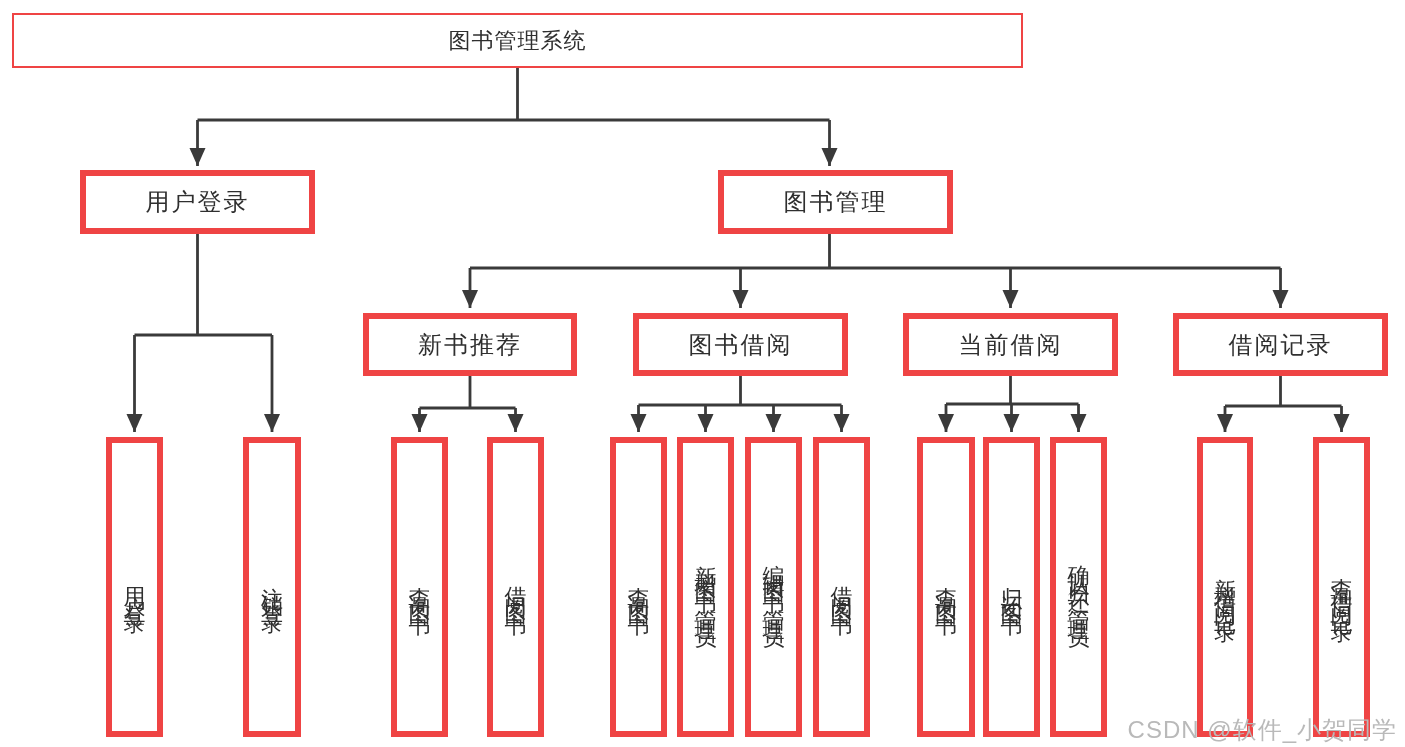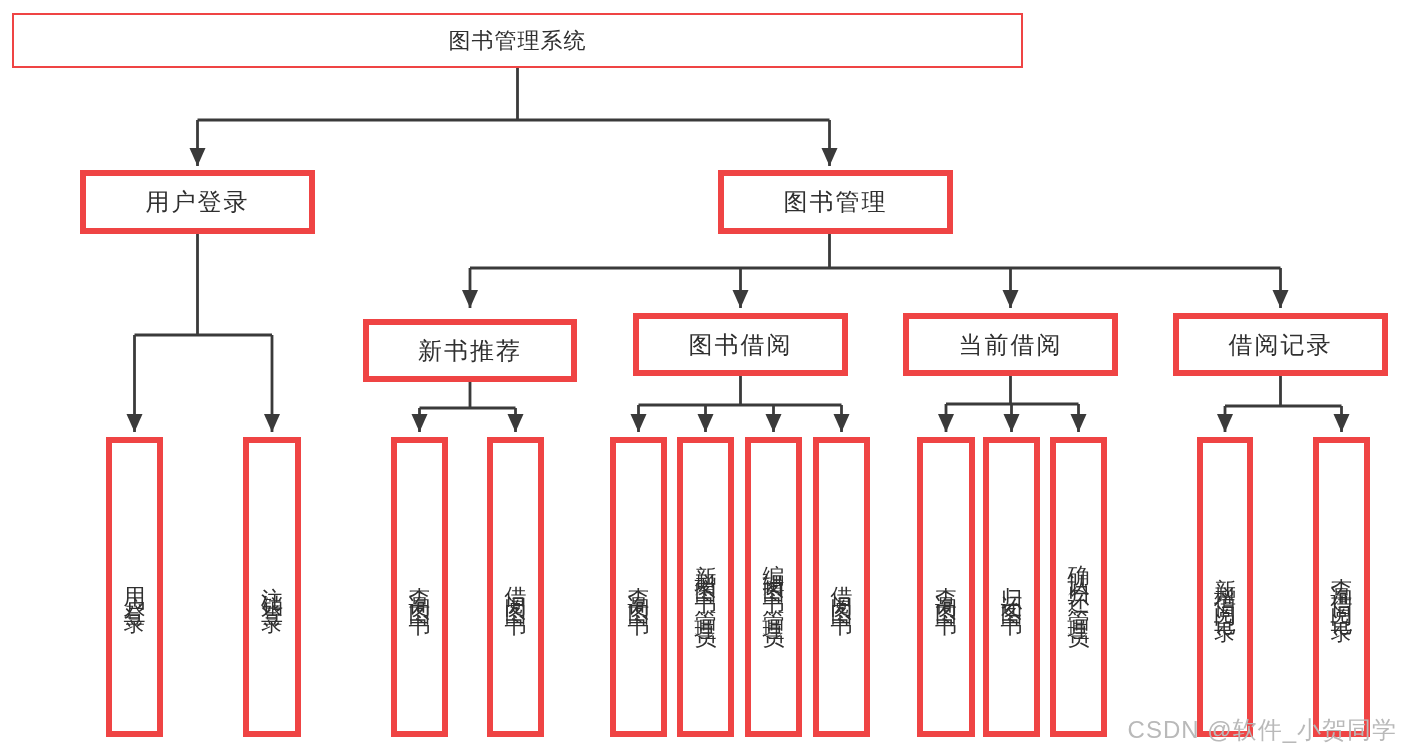--- a/index.html
+++ b/index.html
@@ -105,21 +105,21 @@
     <path class="line" marker-end="url(#ah)" d="M1078.5 404 L1078.5 432"></path>
     <path class="line" marker-end="url(#ah)" d="M1225 406 L1225 432"></path>
     <path class="line" marker-end="url(#ah)" d="M1341.5 406 L1341.5 432"></path>
   </svg>
 
   <div class="box root" style="left:12px; top:13px; width:1011px; height:55px;">图书管理系统</div>
 
   <div class="box branch" style="left:80px; top:170px; width:235px; height:64px;">用户登录</div>
   <div class="box branch" style="left:712px; top:170px; width:235px; height:64px;margin-left:6px;">图书管理</div>
 
-  <div class="box branch" style="left:363px; top:313px; width:214px; height:63px;margin-top:6px;">新书推荐</div>
+  <div class="box branch" style="left:363px; top:313px; width:214px; height:63px;">新书推荐</div>
   <div class="box branch" style="left:633px; top:313px; width:215px; height:63px;">图书借阅</div>
   <div class="box branch" style="left:903px; top:313px; width:215px; height:63px;">当前借阅</div>
   <div class="box branch" style="left:1173px; top:313px; width:215px; height:63px;">借阅记录</div>
 
   <div class="box leaf" style="left:106px; top:437px; width:57px; height:300px;">用户登录</div>
   <div class="box leaf" style="left:243px; top:437px; width:58px; height:300px;">注销登录</div>
 
   <div class="box leaf" style="left:391px; top:437px; width:57px; height:300px;">查询图书</div>
   <div class="box leaf" style="left:487px; top:437px; width:57px; height:300px;">借阅图书</div>
 

